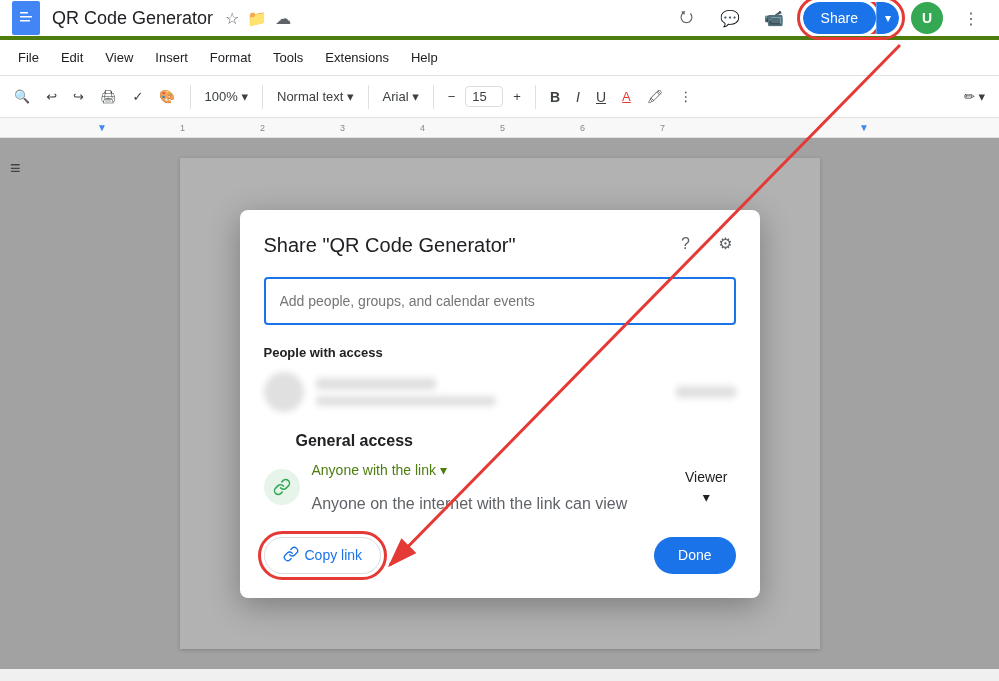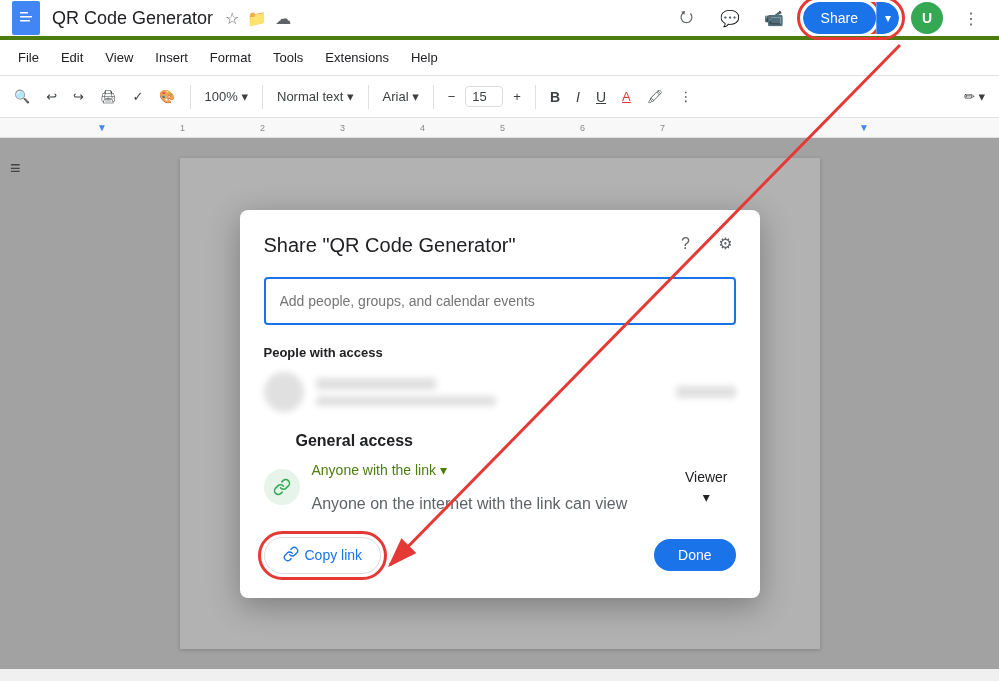--- a/index.html
+++ b/index.html
@@ -271,21 +271,20 @@
       font-size: 14px;
       color: #202124;
       cursor: pointer;
       padding: 4px 8px;
       border-radius: 4px;
       flex-direction: column;
     }
 
     .modal-footer {
       display: flex;
-      align-items: center;
       justify-content: space-between;
       margin-top: 24px;
     }
 
     .copy-link-btn {
       border: 1px solid #dadce0;
       border-radius: 20px;
       padding: 8px 18px;
       font-size: 14px;
       color: #1a73e8;

